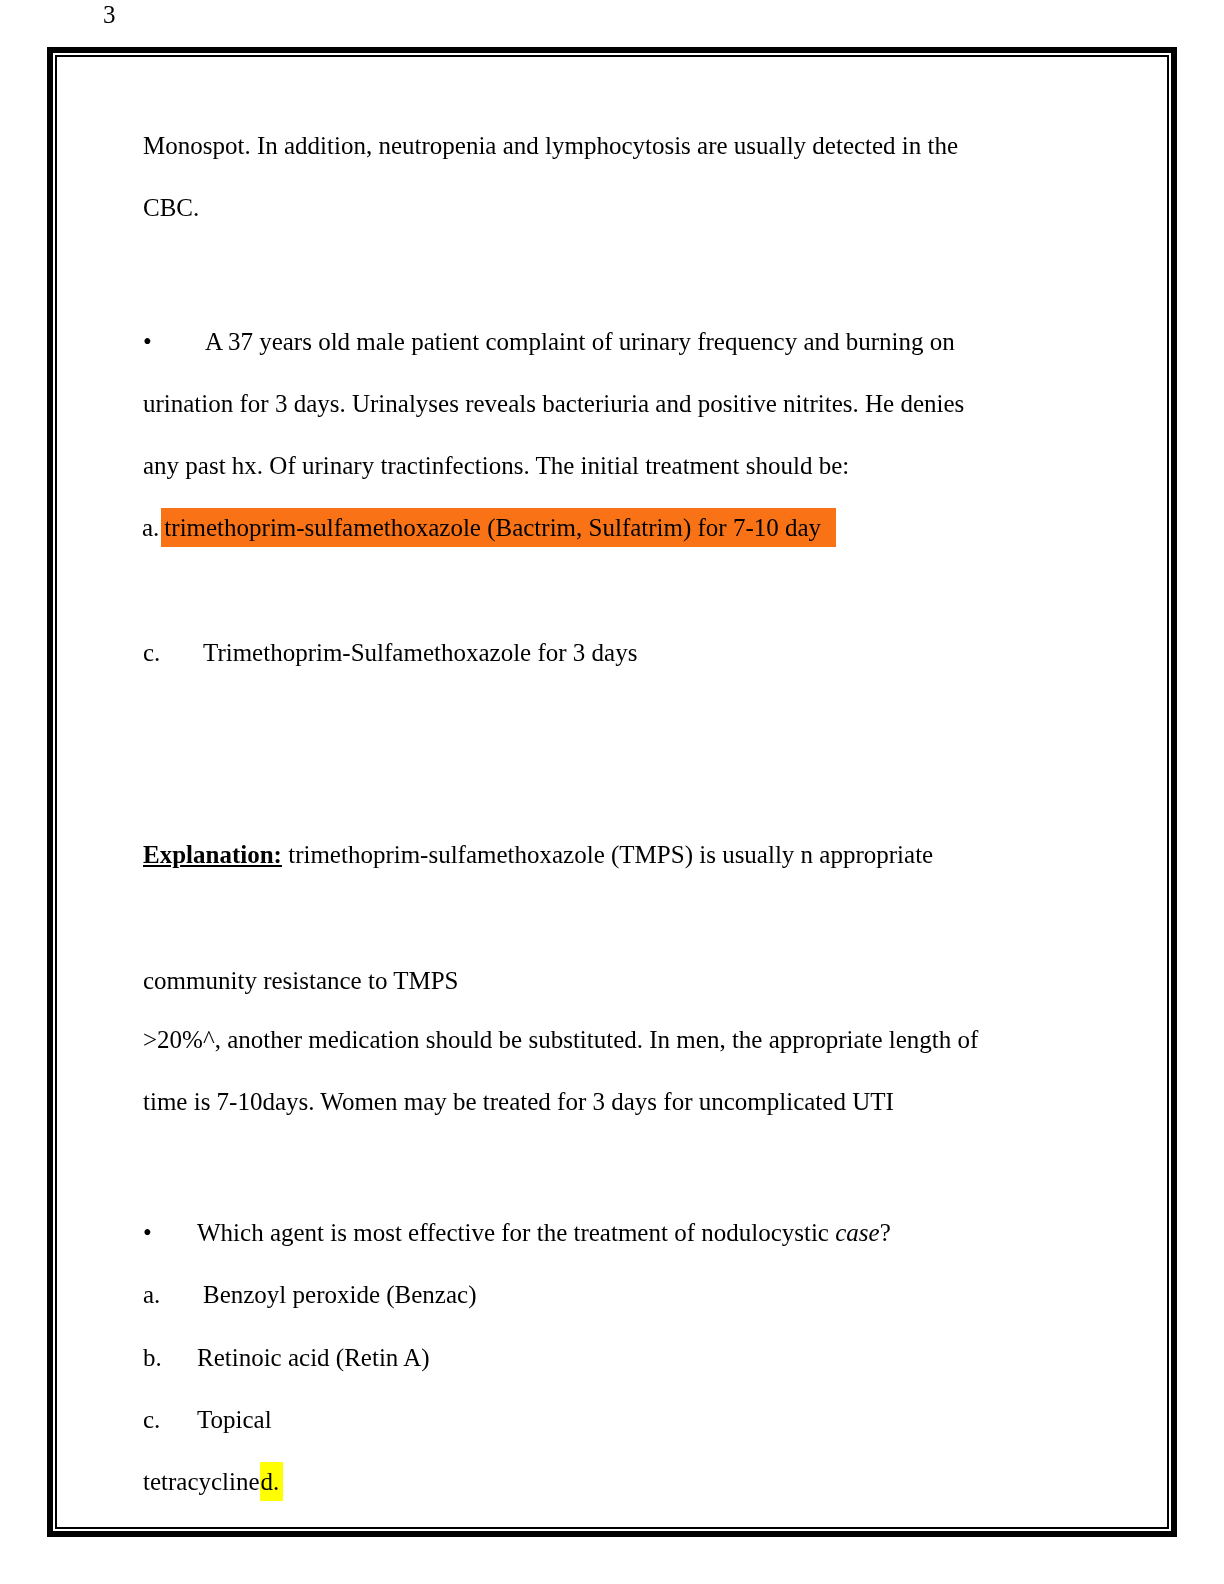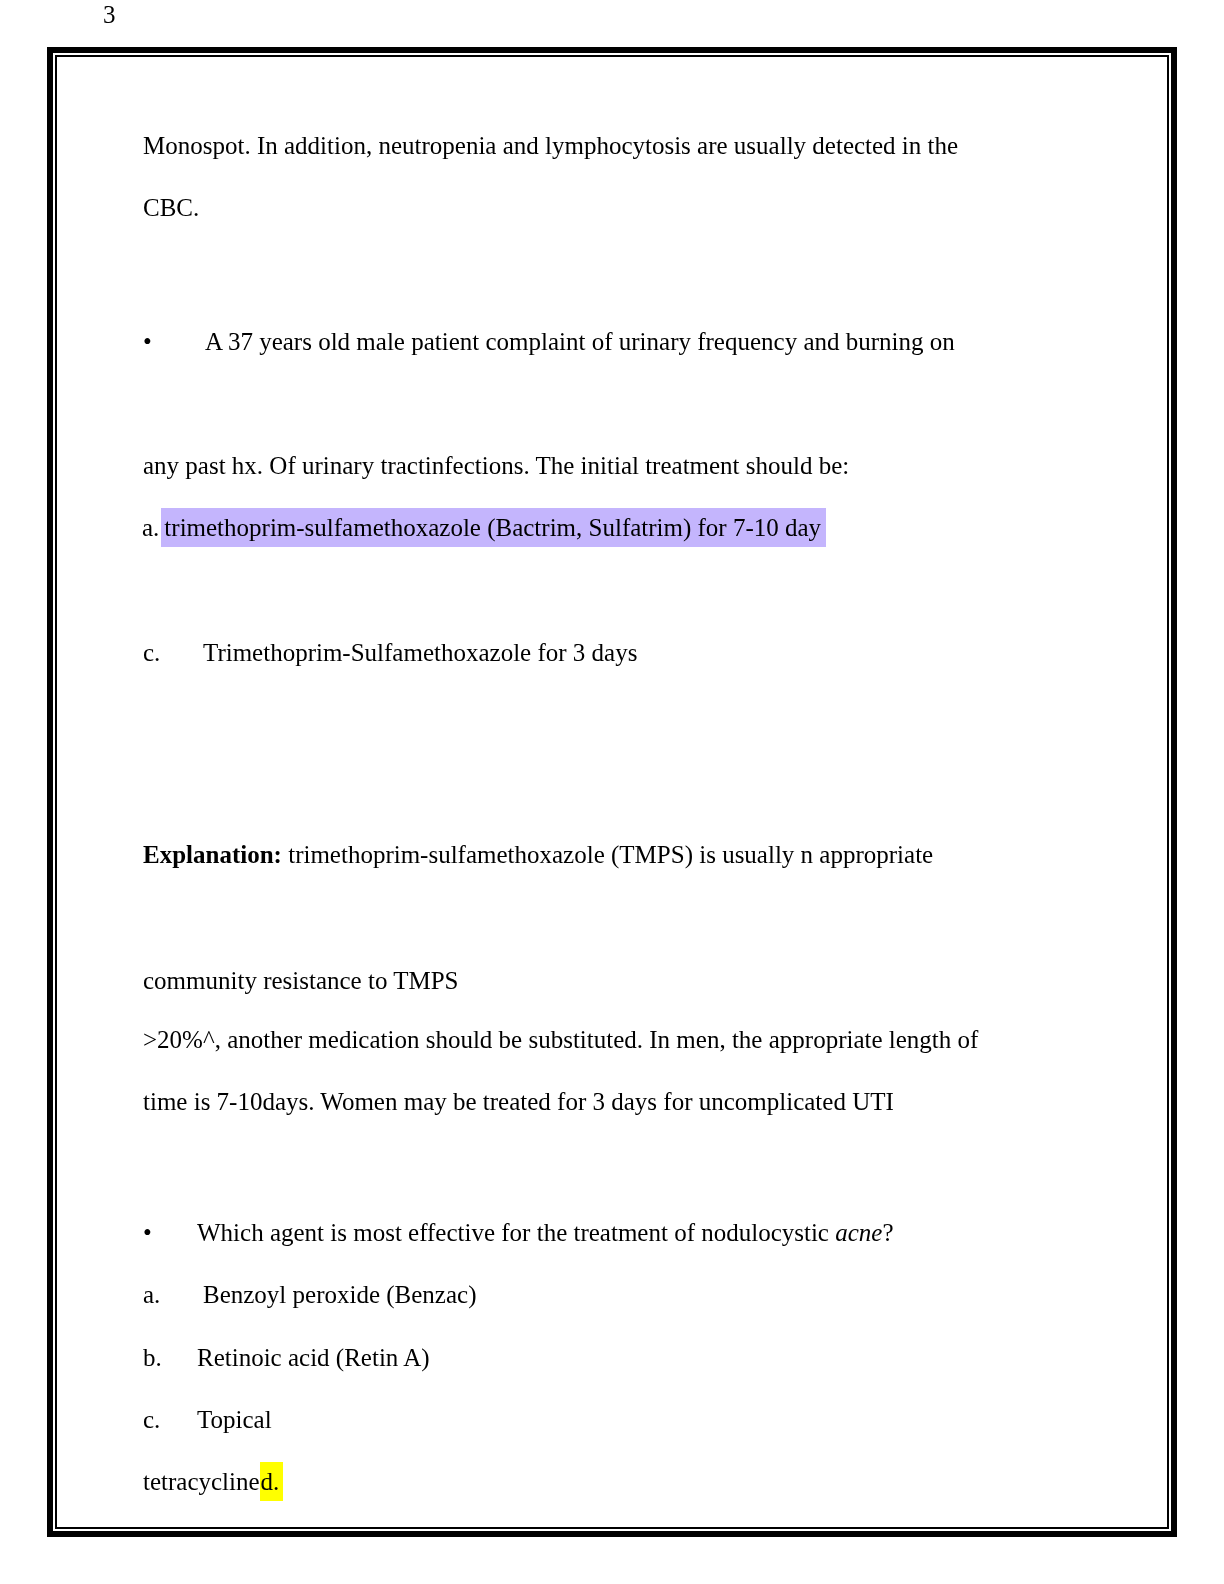--- a/index.html
+++ b/index.html
@@ -55,61 +55,63 @@
     display: inline-block;
     width: 54px;
     font-size: 25px;
   }
   .letter {
     display: inline-block;
   }
   .w54 { width: 54px; }
   .w60 { width: 60px; }
   .hl {
-    background: #c4b5fd;
-    padding: 6px 5px 6px 3px;
+    background: #f97316;
+    padding: 6px 15px 6px 3px;
   }
   .hl-end {
     background: #ffff00;
     padding: 6px 4px 6px 1px;
   }
   .bold-underline {
     font-weight: bold;
+    text-decoration: underline;
   }
   .italic { font-style: italic; }
 </style>
 </head>
 <body>
 
 <div class="page">
 
   <div class="page-number">3</div>
 
   <div class="frame-outer">
     <div class="frame-inner"></div>
   </div>
 
   <div class="line" style="top:131px">Monospot. In addition, neutropenia and lymphocytosis are usually detected in the</div>
   <div class="line" style="top:193px">CBC.</div>
 
   <div class="line" style="top:327px"><span class="bullet">•</span><span>A 37 years old male patient complaint of urinary frequency and burning on</span></div>
+  <div class="line" style="top:389px">urination for 3 days. Urinalyses reveals bacteriuria and positive nitrites. He denies</div>
   <div class="line" style="top:451px">any past hx. Of urinary tractinfections. The initial treatment should be:</div>
 
   <div class="line" style="top:513px;left:142px"><span class="letter">a.</span><span class="hl" style="margin-left:2px">trimethoprim-sulfamethoxazole (Bactrim, Sulfatrim) for 7-10 day</span></div>
 
 
   <div class="line" style="top:638px"><span class="letter w60">c.</span><span>Trimethoprim-Sulfamethoxazole for 3 days</span></div>
 
 
   <div class="line" style="top:840px"><span class="bold-underline">Explanation:</span><span> trimethoprim-sulfamethoxazole (TMPS) is usually n appropriate</span></div>
   <div class="line" style="top:966px">community resistance to TMPS</div>
   <div class="line" style="top:1025px">&gt;20%^, another medication should be substituted. In men, the appropriate length of</div>
   <div class="line" style="top:1087px">time is 7-10days. Women may be treated for 3 days for uncomplicated UTI</div>
 
-  <div class="line" style="top:1218px"><span class="bullet-sm">•</span><span>Which agent is most effective for the treatment of nodulocystic </span><span class="italic">acne</span><span>?</span></div>
+  <div class="line" style="top:1218px"><span class="bullet-sm">•</span><span>Which agent is most effective for the treatment of nodulocystic </span><span class="italic">case</span><span>?</span></div>
 
   <div class="line" style="top:1280px"><span class="letter w60">a.</span><span>Benzoyl peroxide (Benzac)</span></div>
 
   <div class="line" style="top:1343px"><span class="letter w54">b.</span><span>Retinoic acid (Retin A)</span></div>
 
   <div class="line" style="top:1405px"><span class="letter w54">c.</span><span>Topical</span></div>
 
   <div class="line" style="top:1467px"><span>tetracycline</span><span class="hl-end">d.</span></div>
 
 </div>

